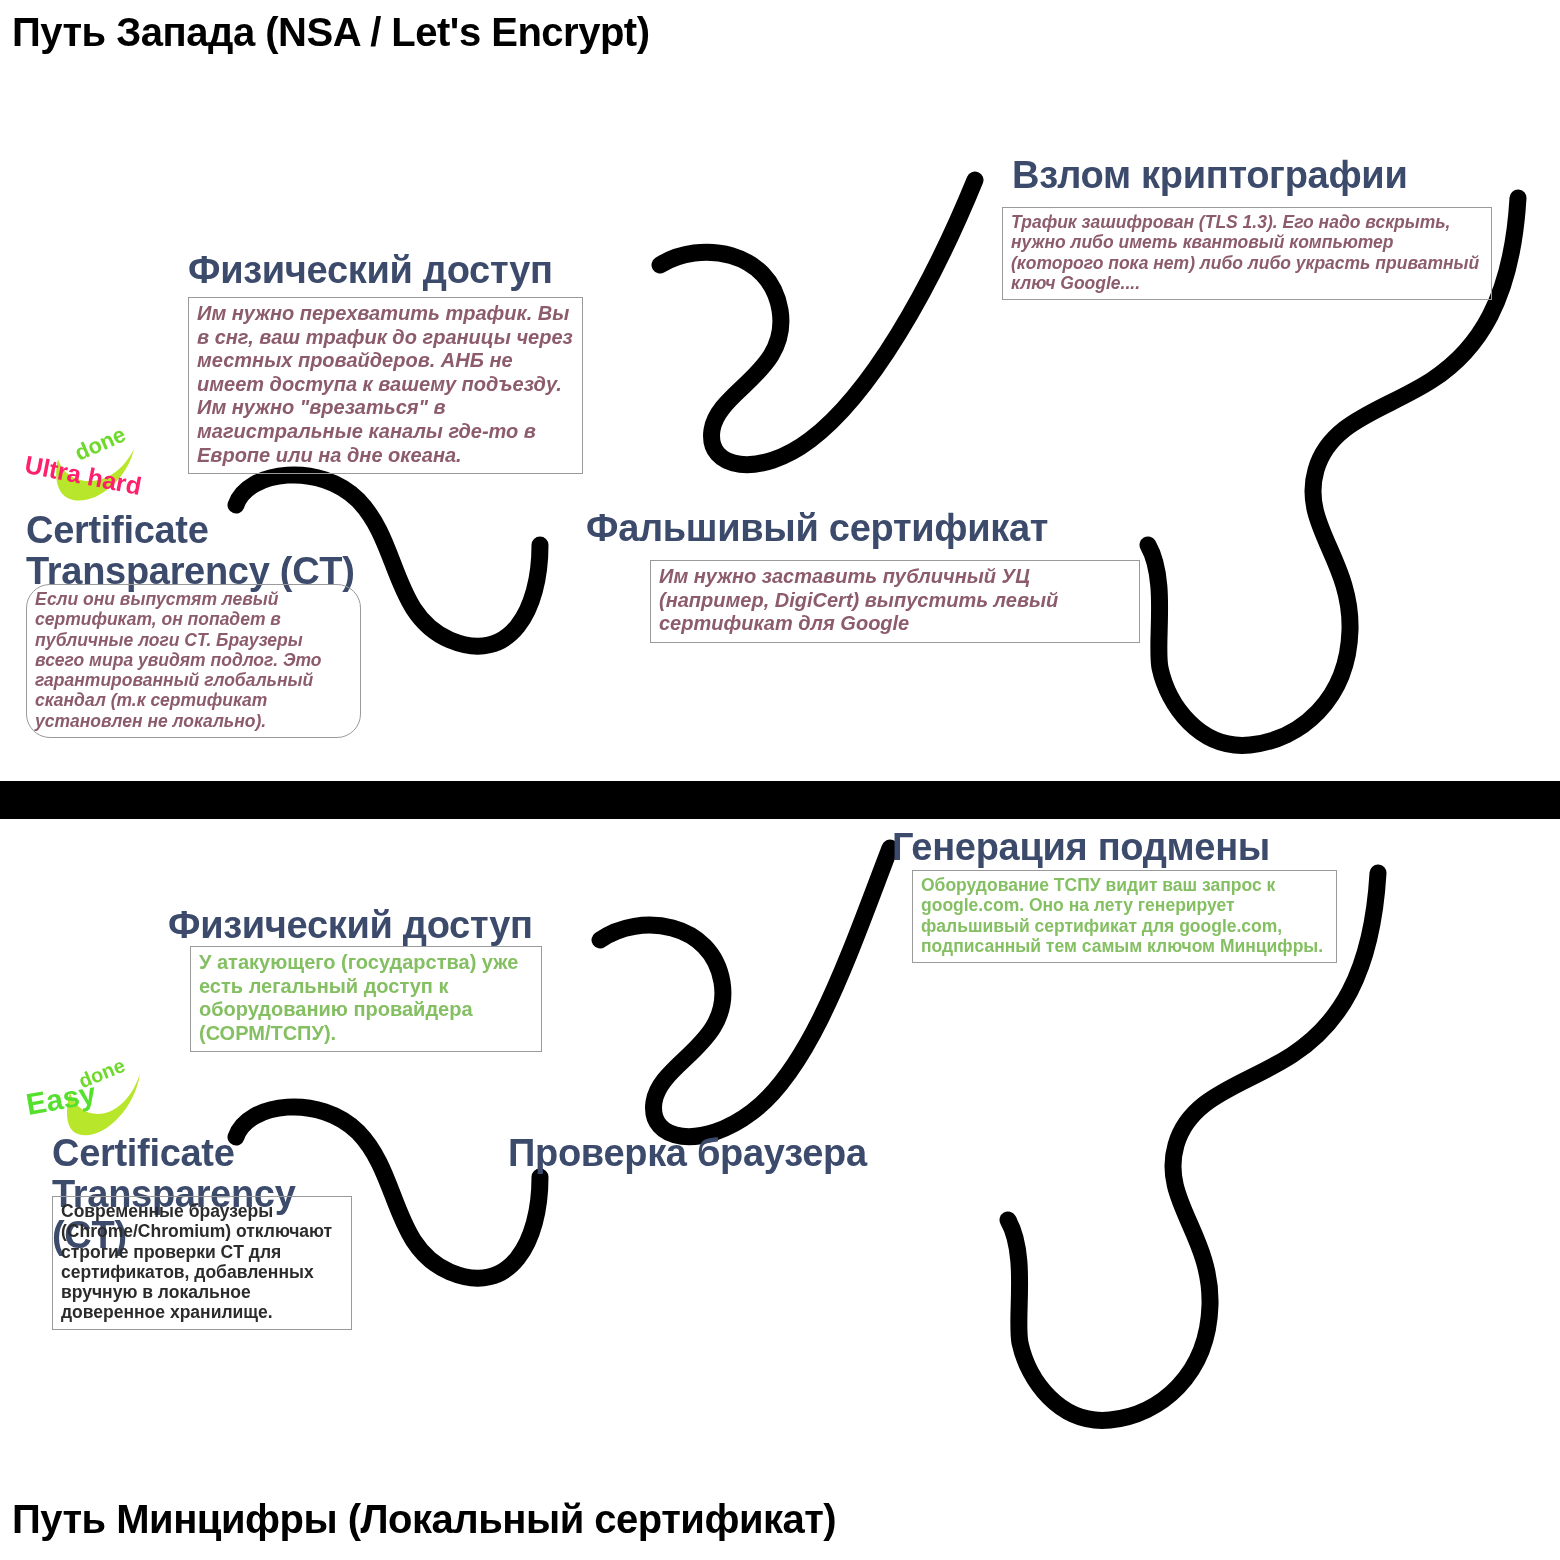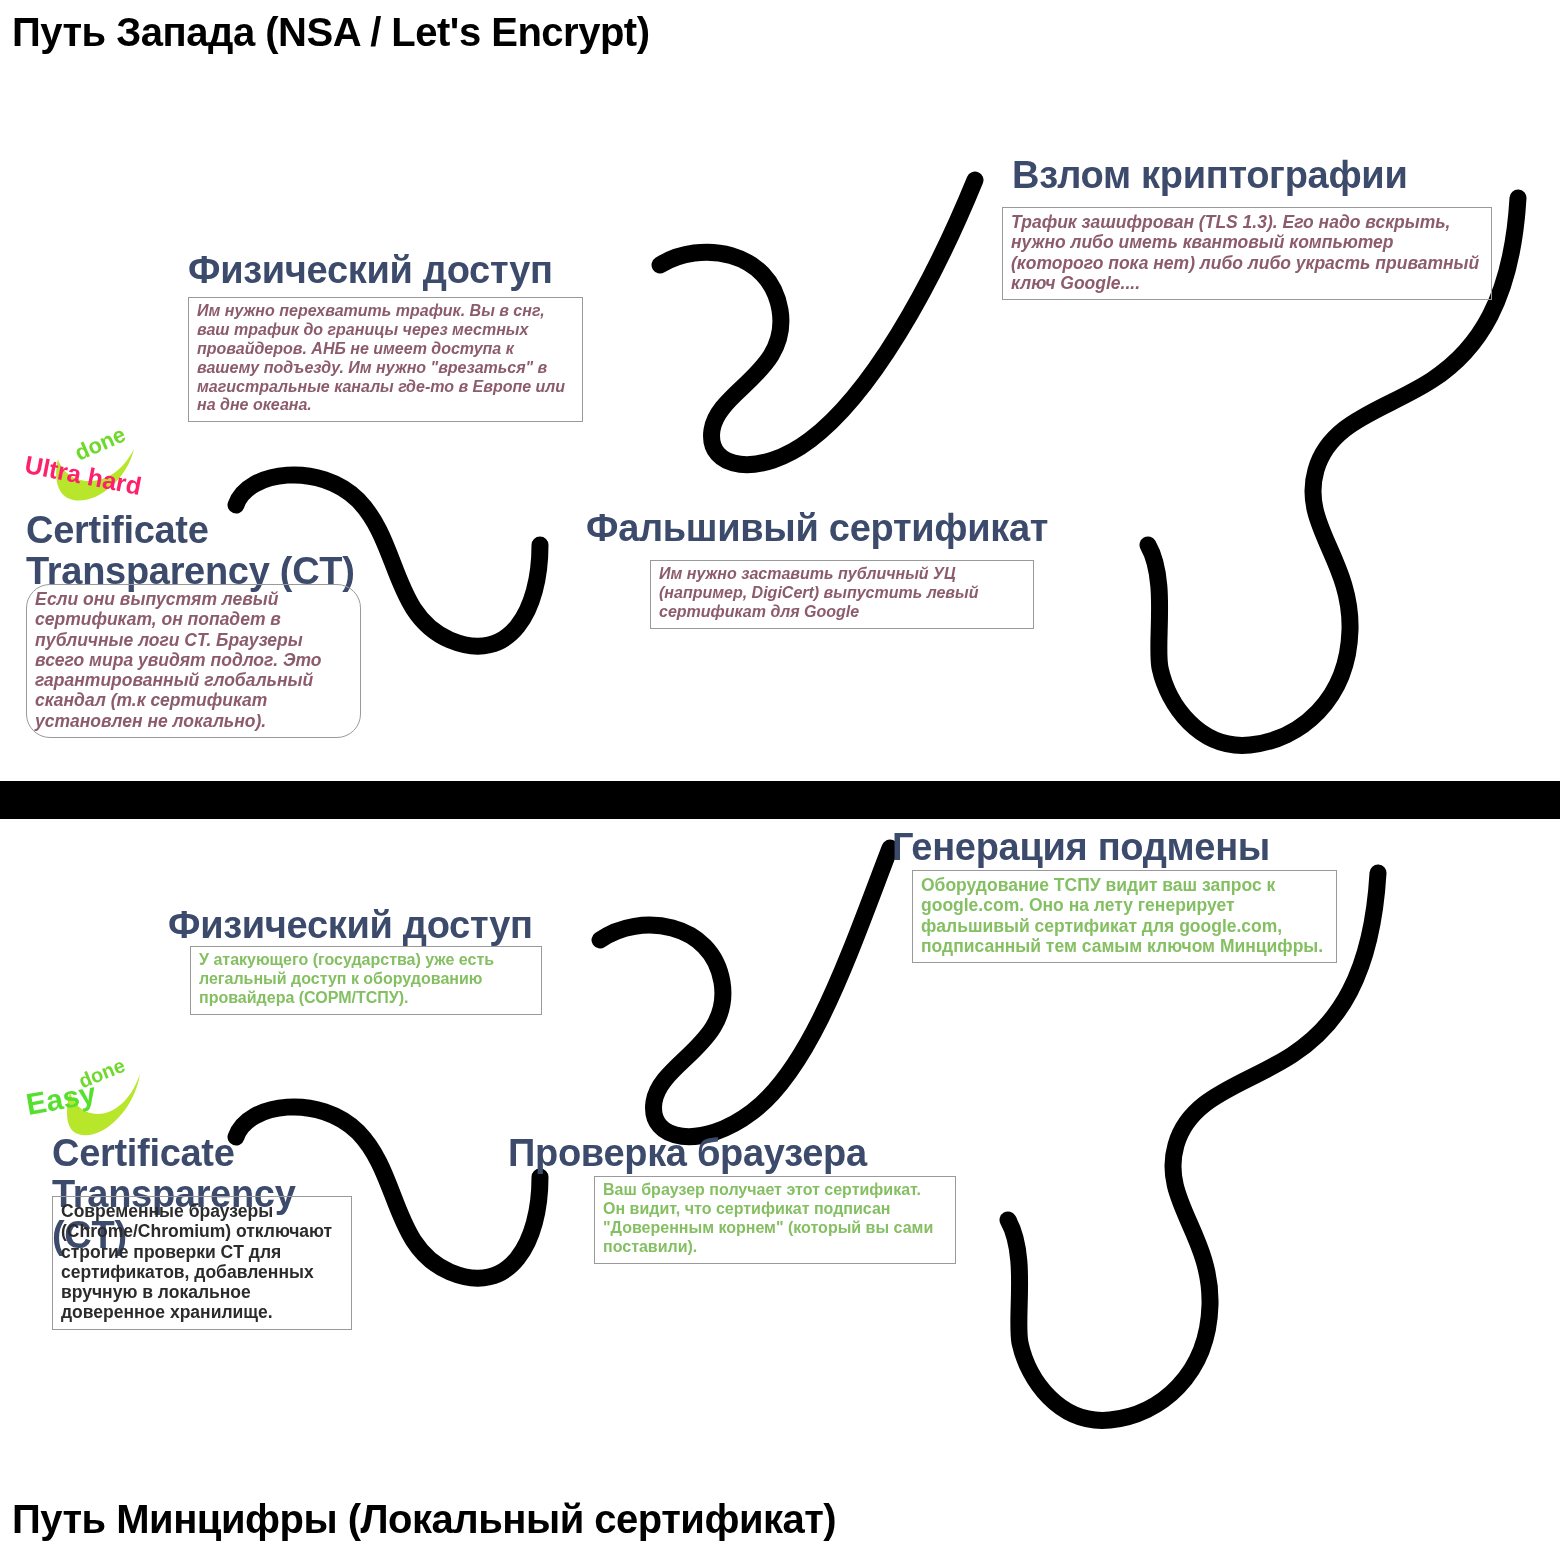--- a/index.html
+++ b/index.html
@@ -47,21 +47,21 @@
     letter-spacing:-0.3px;
   }
 
   
   .node-box {
     position:absolute;
     border:1.5px solid #9a9a9a;
     background:rgba(255,255,255,0.0);
     padding:4px 8px 6px 8px;
     font-family:"Liberation Sans", sans-serif;
-    font-size:16px;
+    font-size:20px;
     line-height:1.18;
     font-weight:bold;
   }
   .box-maroon { color:#8c5b6c;font-style:italic; }
   .box-green  { color:#84bf62; }
   .box-dark   { color:#2b2b2b; }
   .node-box.small { font-size:17.5px; line-height:1.16; }
 
   
   #squiggles {
@@ -126,41 +126,40 @@
   <div class="node-title" style="left:188px; top:250px; width:470px;">Физический доступ</div>
   <div class="node-box box-maroon" style="left:188px; top:297px; width:395px;">Им нужно перехватить трафик. Вы в снг, ваш трафик до границы через местных провайдеров. АНБ не имеет доступа к вашему подъезду. Им нужно "врезаться" в магистральные каналы где-то в Европе или на дне океана.</div>
 
   <div class="node-title" style="left:1012px; top:155px; width:470px;">Взлом криптографии</div>
   <div class="node-box box-maroon small" style="left:1002px; top:207px; width:490px;">Трафик зашифрован (TLS 1.3). Его надо вскрыть, нужно либо иметь квантовый компьютер (которого пока нет) либо либо украсть приватный ключ Google....</div>
 
   <div class="node-title" style="left:26px; top:510px; width:400px;">Certificate Transparency (CT)</div>
   <div class="node-box box-maroon small" style="left:26px; top:584px; width:335px;border-radius:24px;">Если они выпустят левый сертификат, он попадет в публичные логи CT. Браузеры всего мира увидят подлог. Это гарантированный глобальный скандал (т.к сертификат установлен не локально).</div>
 
   <div class="node-title" style="left:586px; top:508px; width:530px;">Фальшивый сертификат</div>
-  <div class="node-box box-maroon" style="left:650px; top:560px; width:384px;">Им нужно заставить публичный УЦ (например, DigiCert) выпустить левый сертификат для Google</div>
+  <div class="node-box box-maroon" style="left:650px; top:560px; width:490px;">Им нужно заставить публичный УЦ (например, DigiCert) выпустить левый сертификат для Google</div>
 
   <div class="badge" id="badge-ultra" style="left: 22px; top: 425px;">
     <svg width="130" height="90" viewBox="0 0 130 90" xmlns="http://www.w3.org/2000/svg">
       <path d="M36,34 C44,62 90,68 112,24 C104,58 70,82 48,74 C34,69 32,50 36,34 Z" fill="#b8e62a"></path>
     </svg>
     <div class="badge-done">done</div>
     <div class="badge-label">Ultra hard</div>
   </div>
 
   <div class="node-title" style="left:168px; top:905px; width:470px;">Физический доступ</div>
   <div class="node-box box-green" style="left:190px; top:946px; width:352px;">У атакующего (государства) уже есть легальный доступ к оборудованию провайдера (СОРМ/ТСПУ).</div>
 
   <div class="node-title" style="left:892px; top:827px; width:470px;">Генерация подмены</div>
   <div class="node-box box-green small" style="left:912px; top:870px; width:425px;">Оборудование ТСПУ видит ваш запрос к google.com. Оно на лету генерирует фальшивый сертификат для google.com, подписанный тем самым ключом Минцифры.</div>
 
   <div class="node-title" style="left:52px; top:1133px; width:300px;">Certificate Transparency (CT)</div>
   <div class="node-box box-dark small" style="left:52px; top:1196px; width:300px;">Современные браузеры (Chrome/Chromium) отключают строгие проверки CT для сертификатов, добавленных вручную в локальное доверенное хранилище.</div>
 
   <div class="node-title" style="left:508px; top:1133px; width:480px;">Проверка браузера</div>
-  <div class="node-box box-green" style="left:594px; top:1176px; width:362px;">Ваш браузер получает этот сертификат. Он видит, что сертификат подписан "Доверенным корнем" (который вы сами поставили).</div>
 
   <div class="badge" id="badge-easy" style="left:22px; top:1060px;">
     <svg width="130" height="90" viewBox="0 0 130 90" xmlns="http://www.w3.org/2000/svg">
       <path d="M48,32 C56,62 100,66 118,14 C112,52 78,82 56,74 C42,69 44,48 48,32 Z" fill="#b8e62a"></path>
     </svg>
     <div class="badge-done">done</div>
     <div class="badge-label">Easy</div>
   </div>
 
 </div>

